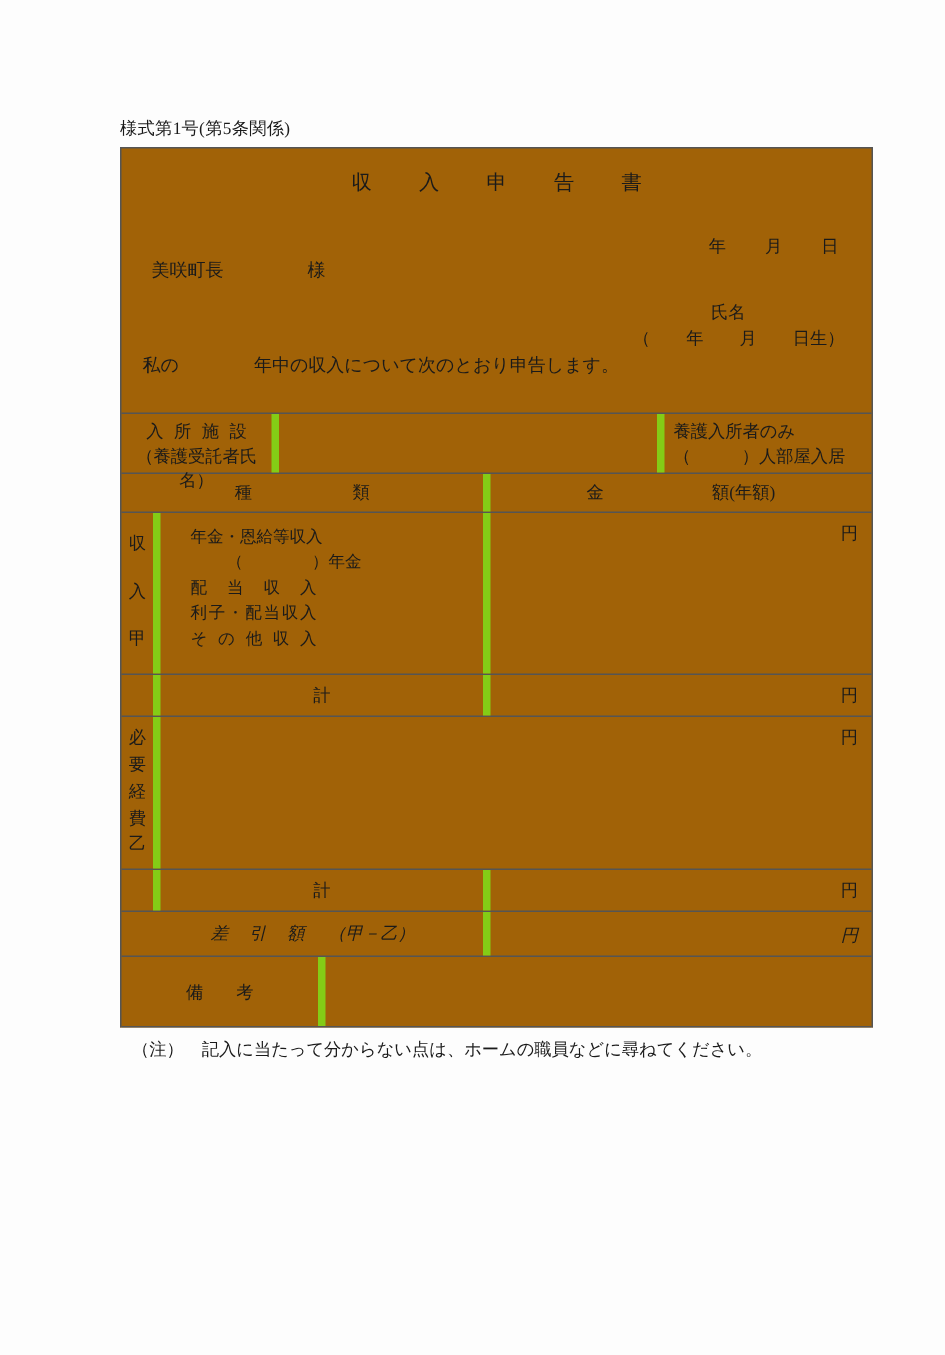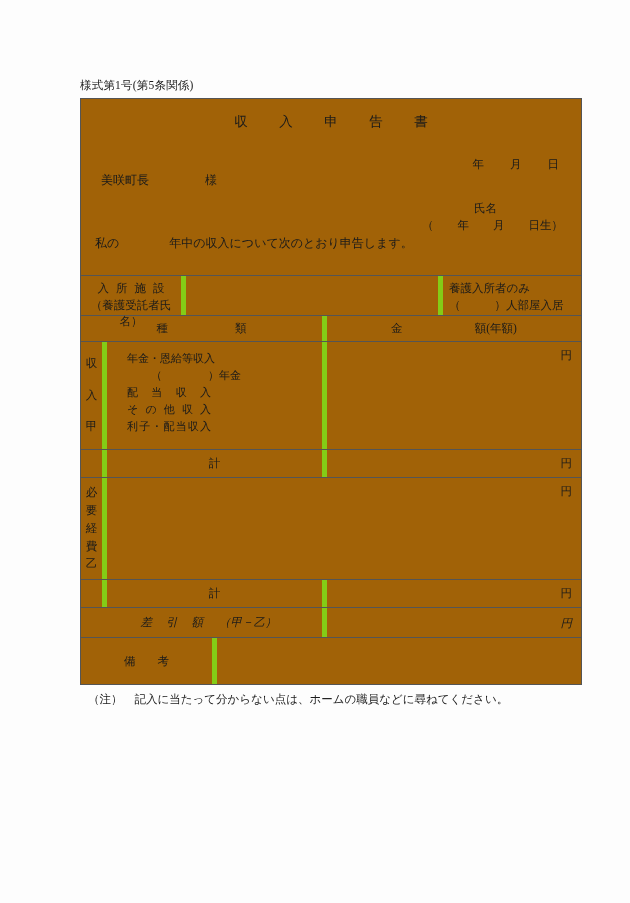--- a/index.html
+++ b/index.html
@@ -298,22 +298,22 @@
     <div class="row row-income">
       <div class="cell grp-side bdr-r">
         <span>収</span>
         <span>入</span>
         <span>甲</span>
       </div>
       <div class="cell grp-items bdr-r">
         <div class="item">年金・恩給等収入</div>
         <div class="item nenkin-sub"><span>（</span><span class="paren-gap"></span><span>）年金</span></div>
         <div class="item"><span class="spread-6">配当収入</span></div>
+        <div class="item"><span class="spread-6">利子・配当収入</span></div>
         <div class="item"><span class="spread-6">その他収入</span></div>
-        <div class="item"><span class="spread-6">利子・配当収入</span></div>
       </div>
       <div class="cell amount-cell">
         <span class="yen">円</span>
       </div>
     </div>
 
     <div class="row row-sub">
       <div class="cell sub-spacer bdr-r"></div>
       <div class="cell sub-label bdr-r">計</div>
       <div class="cell sub-amount">

